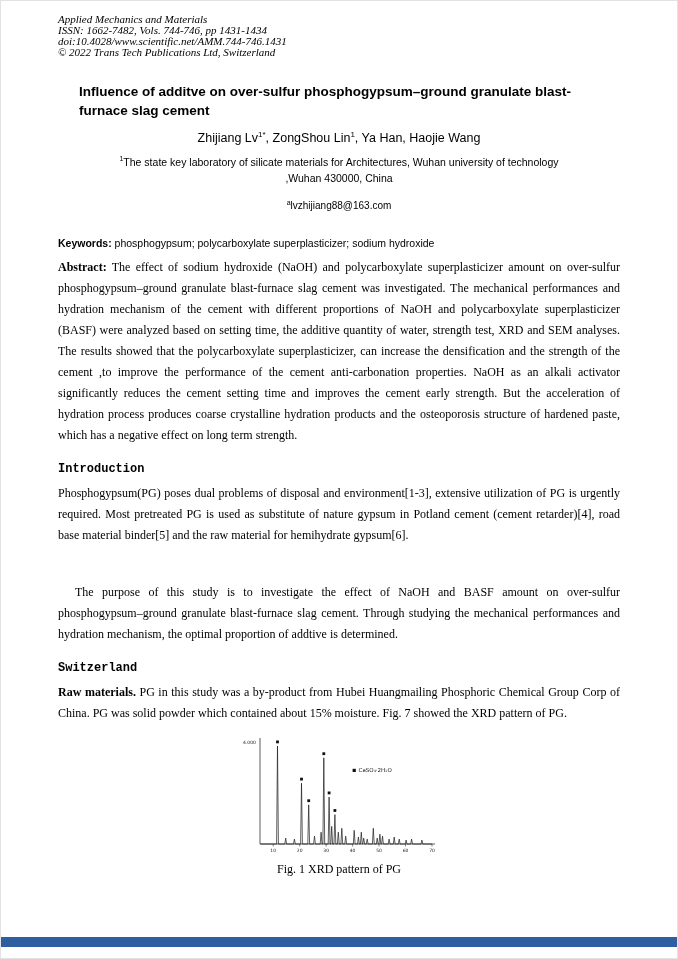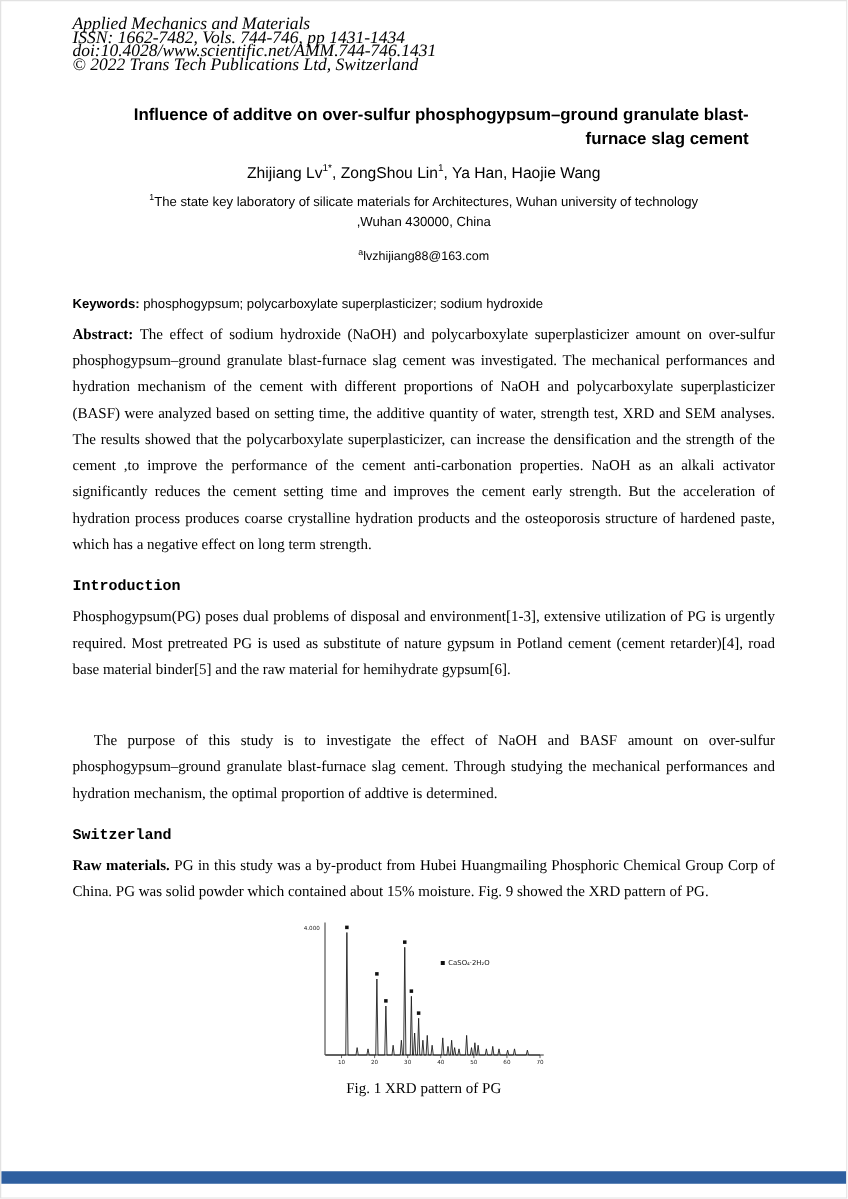--- a/index.html
+++ b/index.html
@@ -5,26 +5,26 @@
   * { box-sizing: border-box; }
   html, body { margin: 0; padding: 0; background: #ffffff; }
   .page {
     width: 678px; height: 959px; position: relative; overflow: hidden;
     background: #ffffff; border: 1px solid #e2e2e2;
     font-family: "Liberation Serif", serif; color: #000;
   }
   .content { padding: 13px 57px 0 57px; }
 
   .masthead { display: flex; justify-content: space-between; font-style: italic;
-    font-size: 14px; line-height: 11px; }
+    font-size: 11px; line-height: 11px; }
   .masthead .left div { white-space: nowrap; }
 
   .title {
     font-family: "Liberation Sans", sans-serif; font-weight: bold;
-    font-size: 13.5px; line-height: 19px; text-align: right;
+    font-size: 13.5px; line-height: 19px; text-align: left;
     max-width: 520px; margin: 24px auto 0 auto;
   }
   .authors { text-align: center; font-family: "Liberation Sans", sans-serif;
     font-size: 12.5px; margin-top: 10px; }
   .authors sup { font-size: 8px; }
   .affil { text-align: center; font-family: "Liberation Sans", sans-serif;
     font-size: 10.5px; line-height: 16px; max-width: 450px; margin: 6px auto 0 auto; }
   .affil sup, .email sup { font-size: 7px; }
   .email { text-align: center; font-family: "Liberation Sans", sans-serif;
     font-size: 10px; margin-top: 13px; }
@@ -68,21 +68,21 @@
 
     <div class="keywords"><span class="bold">Keywords:</span><span> phosphogypsum; polycarboxylate superplasticizer; sodium hydroxide</span></div>
 
     <p class="body-text abstract"><span class="bold">Abstract:</span><span> The effect of sodium hydroxide (NaOH) and polycarboxylate superplasticizer amount on over-sulfur phosphogypsum–ground granulate blast-furnace slag cement was investigated. The mechanical performances and hydration mechanism of the cement with different proportions of NaOH and polycarboxylate superplasticizer (BASF) were analyzed based on setting time, the additive quantity of water, strength test, XRD and SEM analyses. The results showed that the polycarboxylate superplasticizer, can increase the densification and the strength of the cement ,to improve the performance of the cement anti-carbonation properties. NaOH as an alkali activator significantly reduces the cement setting time and improves the cement early strength. But the acceleration of hydration process produces coarse crystalline hydration products and the osteoporosis structure of hardened paste, which has a negative effect on long term strength.</span></p>
 
     <h2 class="sec-heading">Introduction</h2>
     <p class="body-text">Phosphogypsum(PG) poses dual problems of disposal and environment[1-3], extensive utilization of PG is urgently required. Most pretreated PG is used as substitute of nature gypsum in Potland cement (cement retarder)[4], road base material binder[5] and the raw material for hemihydrate gypsum[6].</p>
     <p class="body-text indent">The purpose of this study is to investigate the effect of NaOH and BASF amount on over-sulfur phosphogypsum–ground granulate blast-furnace slag cement. Through studying the mechanical performances and hydration mechanism, the optimal proportion of addtive is determined.</p>
 
     <h2 class="sec-heading">Switzerland</h2>
-    <p class="body-text"><span class="bold">Raw materials.</span><span> PG in this study was a by-product from Hubei Huangmailing Phosphoric Chemical Group Corp of China. PG was solid powder which contained about 15% moisture. Fig. 9 showed the XRD pattern of PG.</span></p>
+    <p class="body-text"><span class="bold">Raw materials.</span><span> PG in this study was a by-product from Hubei Huangmailing Phosphoric Chemical Group Corp of China. PG was solid powder which contained about 15% moisture. Fig. 7 showed the XRD pattern of PG.</span></p>
 
     <div class="fig-wrap">
       <svg width="195" height="122" viewBox="0 0 195 122">
           <path d="M 18 4 L 18 110 L 193 110" stroke="#333333" fill="none" stroke-width="0.8"></path>
           <path d="M 18.5 110 L 34.6 110 L 35.5 12.0 L 36.4 110 L 42.8 110 L 43.7 104.1 L 44.6 110 L 51.5 110 L 52.4 105.1 L 53.3 110 L 58.6 110 L 59.5 49.2 L 60.4 110 L 65.8 110 L 66.7 70.8 L 67.6 110 L 71.6 110 L 72.5 102.2 L 73.4 110 L 78.2 110 L 79.1 98.2 L 80.0 110 L 80.9 110 L 81.8 23.8 L 82.7 110 L 86.2 110 L 87.1 63.0 L 88.0 110 L 88.8 110 L 89.7 92.4 L 90.6 110 L 92.0 110 L 92.9 80.6 L 93.8 110 L 95.4 110 L 96.3 98.2 L 97.2 110 L 98.9 110 L 99.8 94.3 L 100.7 110 L 102.8 110 L 103.7 102.2 L 104.6 110 L 111.3 110 L 112.2 96.3 L 113.1 110 L 115.5 110 L 116.4 103.1 L 117.3 110 L 118.4 110 L 119.3 98.2 L 120.2 110 L 120.8 110 L 121.7 104.1 L 122.6 110 L 124.3 110 L 125.2 105.1 L 126.1 110 L 130.4 110 L 131.3 94.3 L 132.2 110 L 134.3 110 L 135.2 104.1 L 136.1 110 L 137.0 110 L 137.9 100.2 L 138.8 110 L 139.6 110 L 140.5 102.2 L 141.4 110 L 146.2 110 L 147.1 105.1 L 148.0 110 L 151.3 110 L 152.2 103.1 L 153.1 110 L 156.3 110 L 157.2 105.1 L 158.1 110 L 163.2 110 L 164.1 106.1 L 165.0 110 L 168.7 110 L 169.6 105.1 L 170.5 110 L 179.0 110 L 179.9 106.1 L 180.8 110 L 190 110" stroke="#1a1a1a" fill="none" stroke-width="0.7"></path>
           <rect x="34.1" y="6.5" width="2.8" height="2.8" fill="#111"></rect>
           <rect x="58.1" y="43.7" width="2.8" height="2.8" fill="#111"></rect>
           <rect x="65.3" y="65.3" width="2.8" height="2.8" fill="#111"></rect>
           <rect x="80.4" y="18.3" width="2.8" height="2.8" fill="#111"></rect>
           <rect x="85.7" y="57.5" width="2.8" height="2.8" fill="#111"></rect>

